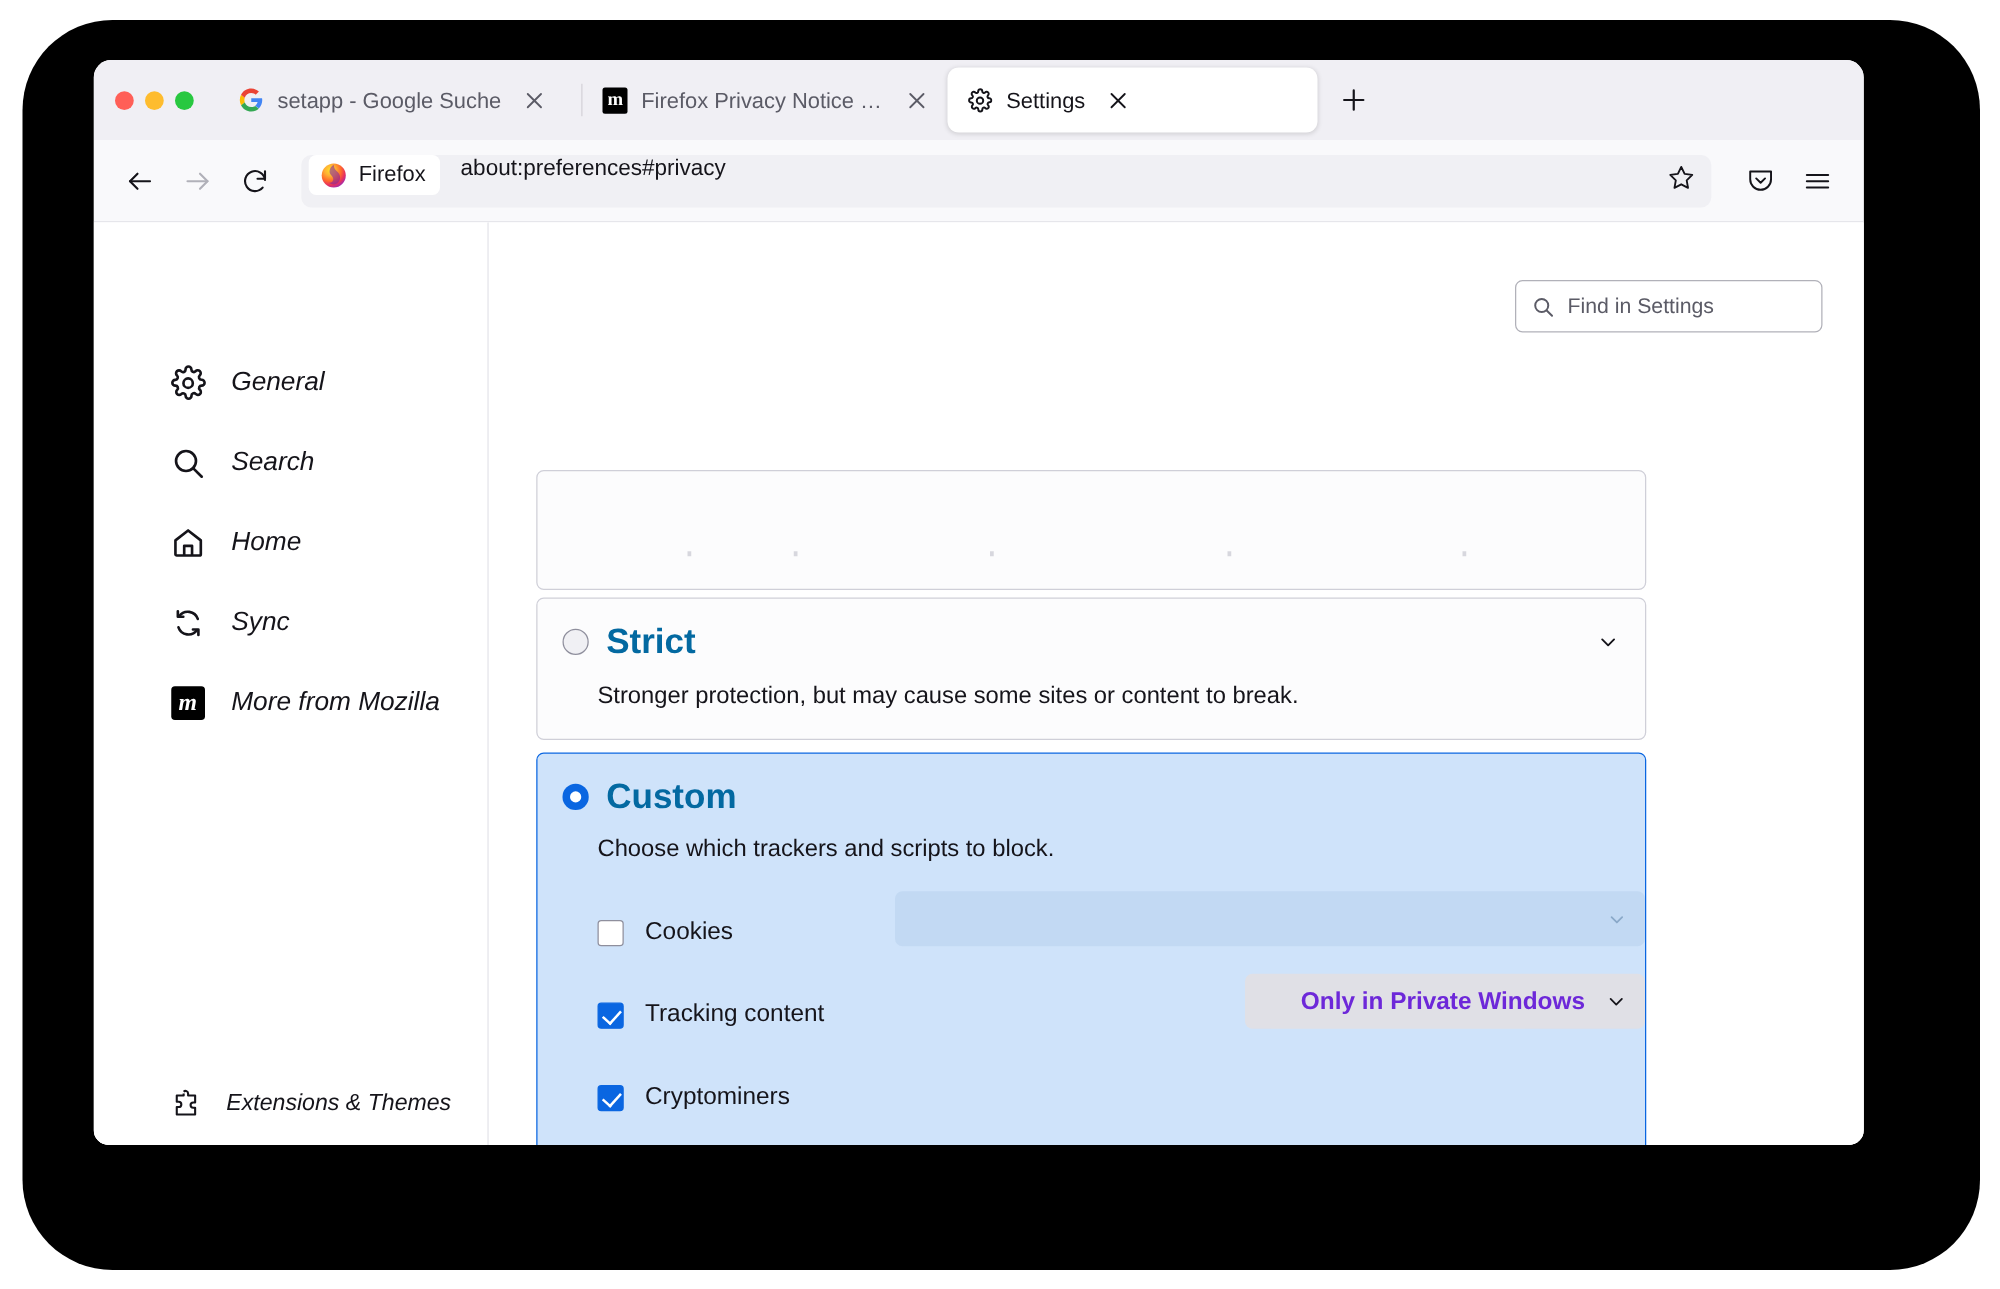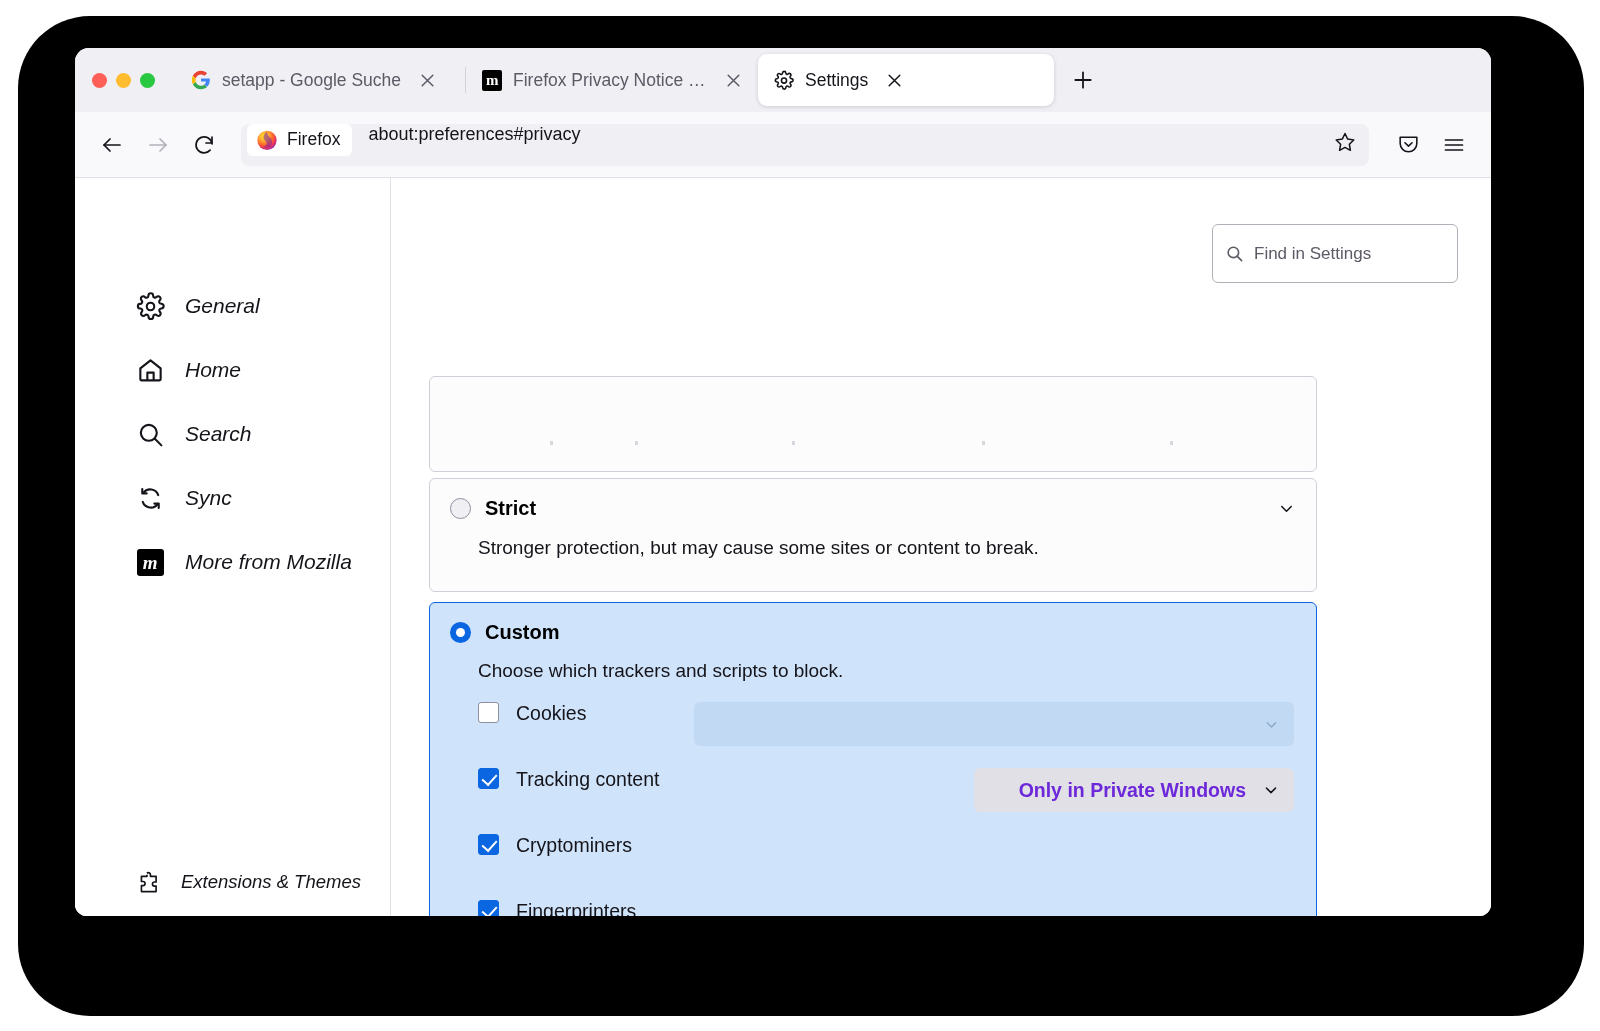--- a/index.html
+++ b/index.html
@@ -220,21 +220,21 @@
     position: relative;
     overflow: hidden;
     background: #ffffff;
   }
 
   #findbox {
     position: absolute;
     right: 33px;
     top: 46px;
     width: 246px;
-    height: 59px;
+    height: 42px;
     border: 1px solid #b1b1b9;
     border-radius: 6px;
     display: flex;
     align-items: center;
     gap: 10px;
     padding: 0 12px;
     background: #ffffff;
   }
   #findbox .ph {
     font-size: 17px;
@@ -295,23 +295,23 @@
   }
   .radio.checked::after {
     content: "";
     position: absolute;
     left: 6px; top: 6px;
     width: 9px; height: 9px;
     border-radius: 50%;
     background: #ffffff;
   }
   .card-title {
-    font-size: 20px;
+    font-size: 28px;
     font-weight: 700;
-    color: #000000;
+    color: #0369a1;
   }
   .card-chevron {
     margin-left: auto;
     display: flex; align-items: center;
   }
   .card-desc {
     font-size: 19px;
     color: #15141a;
     padding: 17px 20px 0 48px;
   }
@@ -325,23 +325,22 @@
     height: 500px;
     border: 1px solid #0a66e1;
     border-radius: 6px;
     background: #cfe3fa;
     overflow: hidden;
   }
   #card-custom .card-desc { padding-top: 16px; }
 
   .opt-row {
     display: flex;
-    align-items: flex-start;
+    align-items: flex-end;
     padding-left: 48px;
-    padding-right: 22px;
     height: 46px;
     margin-top: 20px;
   }
   .checkbox {
     width: 21px; height: 21px;
     border-radius: 3px;
     border: 1px solid #8f8f9d;
     background: #ffffff;
     flex-shrink: 0;
   }
@@ -546,36 +545,36 @@
             <svg class="ic" width="29" height="29" viewBox="0 0 24 24" fill="none" stroke="#15141a" stroke-width="1.75">
               <circle cx="12" cy="12" r="3.1"></circle>
               <path d="M19.4 14.6a1.6 1.6 0 0 0 .32 1.77l.06.06a1.94 1.94 0 1 1-2.74 2.74l-.06-.06a1.6 1.6 0 0 0-1.77-.32 1.6 1.6 0 0 0-.97 1.46v.17a1.94 1.94 0 0 1-3.88 0v-.09a1.6 1.6 0 0 0-1.05-1.46 1.6 1.6 0 0 0-1.77.32l-.06.06A1.94 1.94 0 1 1 4.74 16.5l.06-.06a1.6 1.6 0 0 0 .32-1.77 1.6 1.6 0 0 0-1.46-.97h-.17a1.94 1.94 0 0 1 0-3.88h.09a1.6 1.6 0 0 0 1.46-1.05 1.6 1.6 0 0 0-.32-1.77l-.06-.06A1.94 1.94 0 1 1 7.4 4.2l.06.06a1.6 1.6 0 0 0 1.77.32h.08a1.6 1.6 0 0 0 .97-1.46v-.17a1.94 1.94 0 1 1 3.88 0v.09a1.6 1.6 0 0 0 .97 1.46 1.6 1.6 0 0 0 1.77-.32l.06-.06a1.94 1.94 0 1 1 2.74 2.74l-.06.06a1.6 1.6 0 0 0-.32 1.77v.08a1.6 1.6 0 0 0 1.46.97h.17a1.94 1.94 0 1 1 0 3.88h-.09a1.6 1.6 0 0 0-1.46.97z"></path>
             </svg>
           </span>
           <span class="nav-label">General</span>
         </div>
 
         <div class="nav-item">
           <span class="nav-icon">
+            <svg class="ic" width="29" height="29" viewBox="0 0 24 24" fill="none" stroke="#15141a" stroke-width="1.75" stroke-linecap="round">
+              <circle cx="10.6" cy="10.6" r="6.6"></circle>
+              <path d="M15.6 15.6 21 21"></path>
+            </svg>
+          </span>
+          <span class="nav-label">Search</span>
+        </div>
+
+        <div class="nav-item">
+          <span class="nav-icon">
             <svg class="ic" width="29" height="29" viewBox="0 0 24 24" fill="none" stroke="#15141a" stroke-width="1.75" stroke-linejoin="round">
               <path d="M3.6 10.2 12 3.6l8.4 6.6v9.1a.9.9 0 0 1-.9.9H4.5a.9.9 0 0 1-.9-.9z"></path>
               <path d="M9.4 20.2v-6.4h5.2v6.4"></path>
             </svg>
           </span>
           <span class="nav-label">Home</span>
-        </div>
-
-        <div class="nav-item">
-          <span class="nav-icon">
-            <svg class="ic" width="29" height="29" viewBox="0 0 24 24" fill="none" stroke="#15141a" stroke-width="1.75" stroke-linecap="round">
-              <circle cx="10.6" cy="10.6" r="6.6"></circle>
-              <path d="M15.6 15.6 21 21"></path>
-            </svg>
-          </span>
-          <span class="nav-label">Search</span>
         </div>
 
 
         <div class="nav-item">
           <span class="nav-icon">
             <svg class="ic" width="29" height="29" viewBox="0 0 24 24" fill="none" stroke="#15141a" stroke-width="1.75" stroke-linecap="round">
               <path d="M18.4 9.2A7 7 0 0 0 6.1 7.4"></path>
               <path d="M5.6 14.8a7 7 0 0 0 12.3 1.8"></path>
               <path d="M5.2 4.2v3.6h3.6" stroke-linejoin="round"></path>
               <path d="M18.8 19.8v-3.6h-3.6" stroke-linejoin="round"></path>

